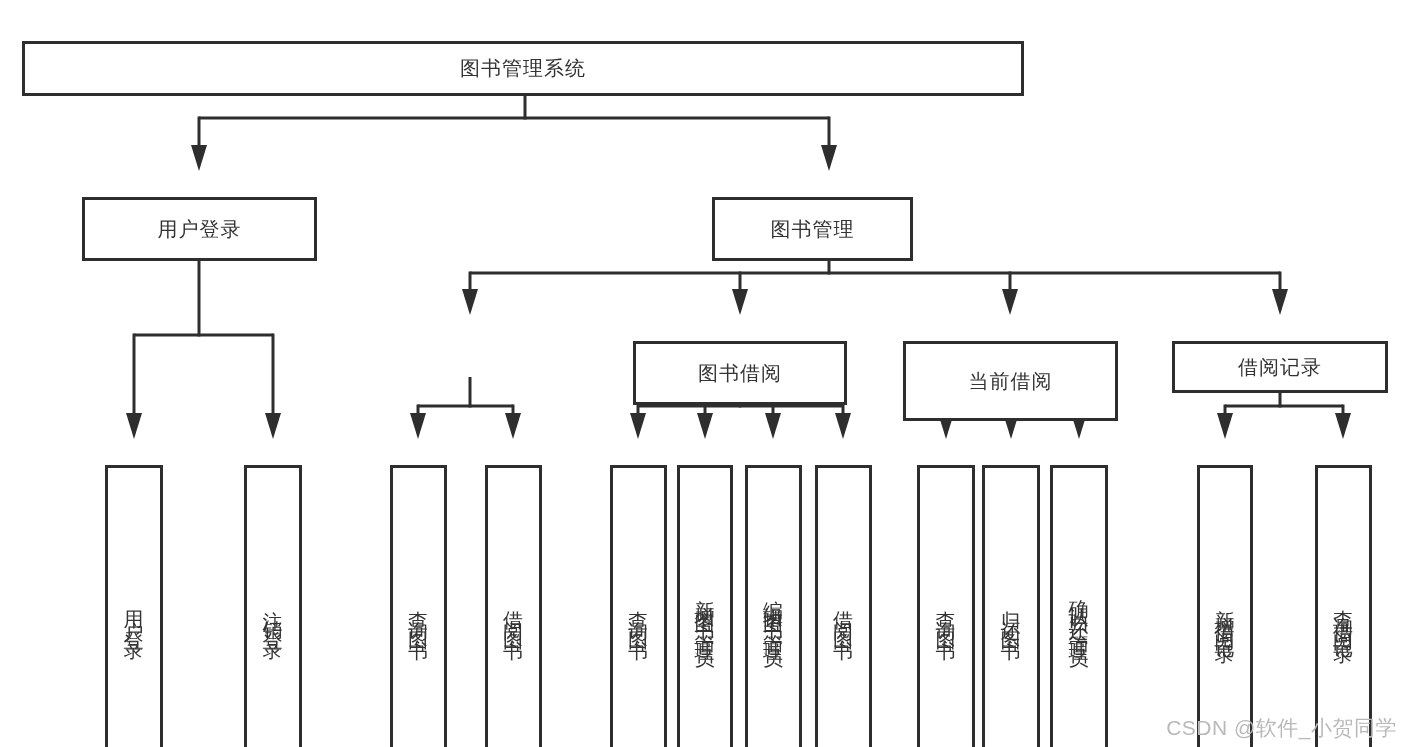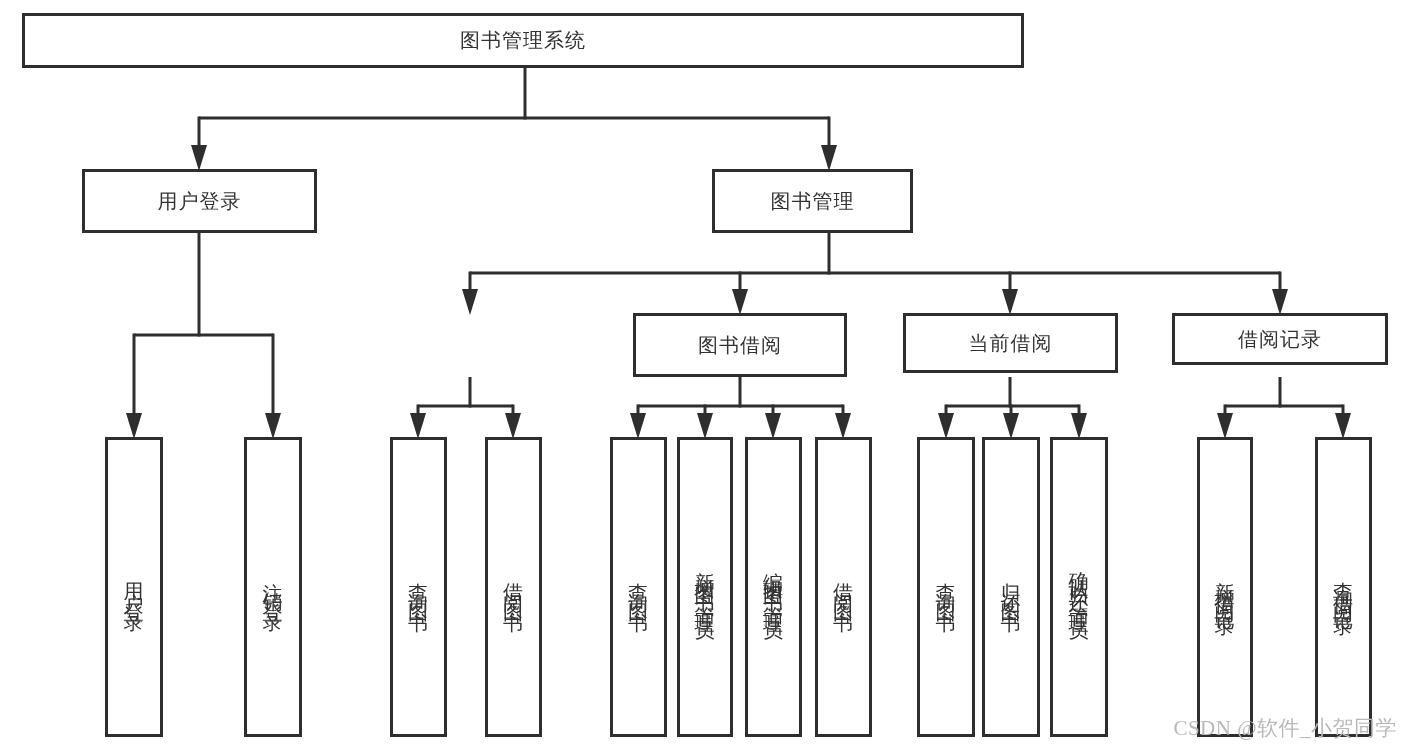--- a/index.html
+++ b/index.html
@@ -23,20 +23,21 @@
   }
   .node {
     position: absolute;
     box-sizing: border-box;
     border: 3px solid #2e2e2e;
     background: #ffffff;
     display: flex;
     align-items: center;
     justify-content: center;
     color: #333333;
+    margin-top: 28px;
   }
   .node .lbl {
     font-size: 20px;
     letter-spacing: 1px;
     white-space: nowrap;
   }
   .leaf .vtext {
     writing-mode: vertical-rl;
     text-orientation: mixed;
     font-size: 20px;
@@ -48,21 +49,20 @@
     letter-spacing: 7px;
   }
   #watermark {
     position: absolute;
     right: 8px;
     top: 714px;
     font-size: 21px;
     color: #b9b9b9;
     letter-spacing: 0.5px;
     white-space: nowrap;
-    font-family: Liberation Serif, serif;
   }
 </style>
 </head>
 <body>
 
 <div id="stage">
 
   <svg id="connectors" viewBox="0 0 1405 747" xmlns="http://www.w3.org/2000/svg">
     <g stroke="#2e2e2e" stroke-width="3" fill="none">
       <path d="M525 68 V119.5"></path>
@@ -141,21 +141,21 @@
   <div class="node" style="left:82px; top:169px; width:235px; height:64px;">
     <span class="lbl">用户登录</span>
   </div>
   <div class="node" style="left:712px; top:169px; width:201px; height:64px;">
     <span class="lbl">图书管理</span>
   </div>
 
   <div class="node" style="left:633px; top:313px; width:214px; height:64px;">
     <span class="lbl">图书借阅</span>
   </div>
-  <div class="node" style="left:903px; top:313px; width:215px; height:60px;">
+  <div class="node" style="left:903px; top:313px; width:215px; height:80px;">
     <span class="lbl">当前借阅</span>
   </div>
   <div class="node" style="left:1172px; top:313px; width:216px; height:52px;">
     <span class="lbl">借阅记录</span>
   </div>
 
   <div class="node leaf" style="left:105px; top:437px; width:58px; height:300px;">
     <span class="vtext">用户登录</span>
   </div>
   <div class="node leaf" style="left:244px; top:437px; width:58px; height:300px;">

